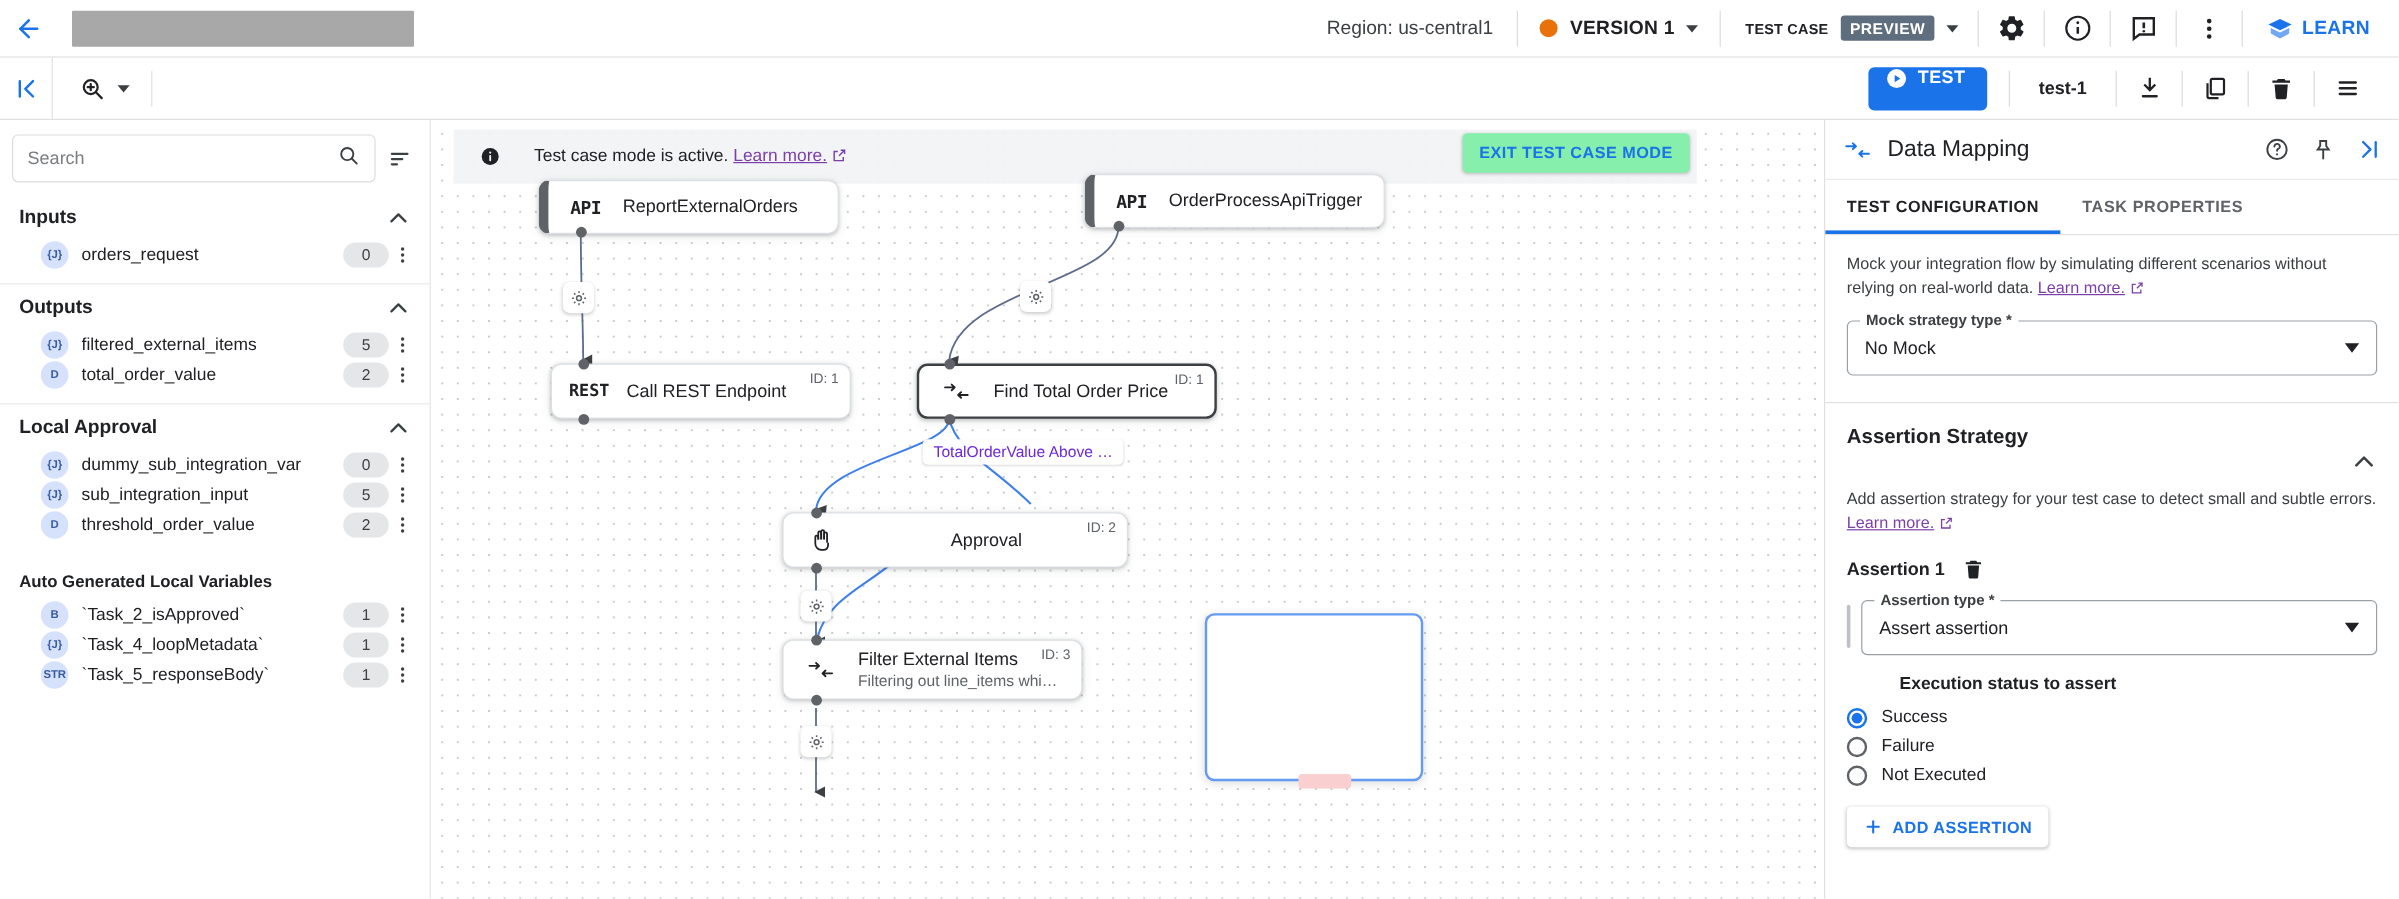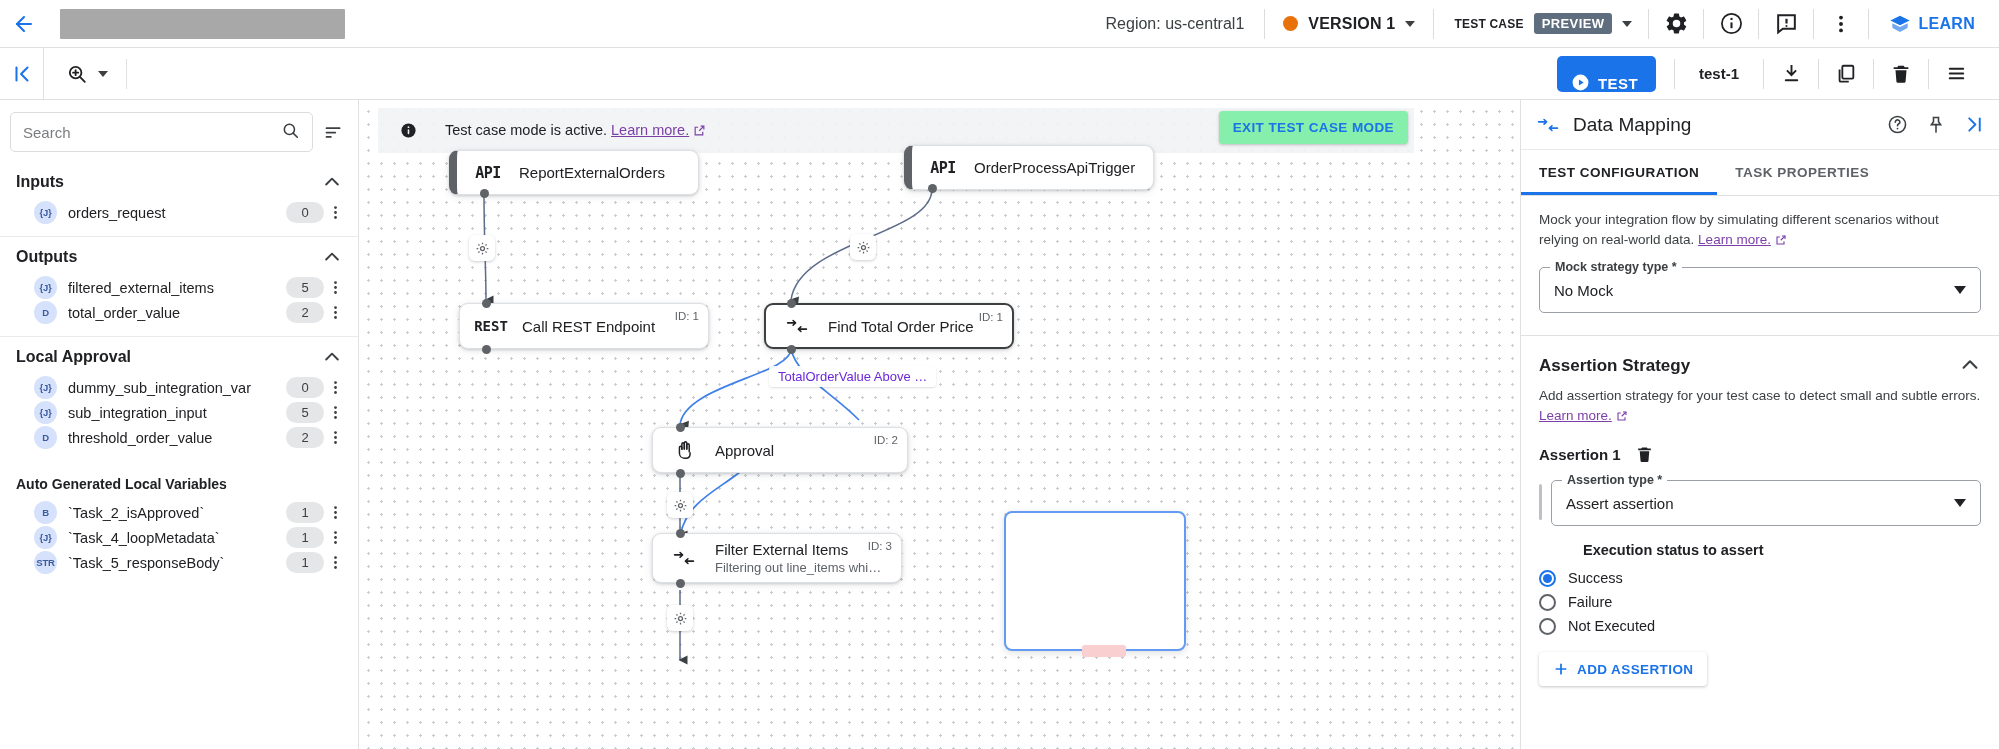--- a/index.html
+++ b/index.html
@@ -98,21 +98,21 @@
     display: flex; align-items: center; gap: 10px;
     padding: 0 18px 0 22px; cursor: pointer;
     border-right: 1px solid #e0e0e0; height: 30px;
   }
   .subbar-right {
     margin-left: auto; display: flex; align-items: center; height: 52px;
     padding-right: 18px; gap: 0;
   }
   .test-btn {
     background: #1a73e8; color: #fff; border-radius: 5px;
-    height: 36px; display: flex; align-items: flex-end; gap: 8px;
+    height: 36px; display: flex; align-items: flex-start; gap: 8px;
     padding: 0 18px 0 14px; font-size: 15px; font-weight: bold;
     letter-spacing: .4px; cursor: pointer; margin-right: 16px;
   }
   .testname { font-size: 15px; font-weight: bold; padding: 0 22px; white-space: nowrap; }
 
   
   .body-row { display: flex; height: 649px; width: 100%; }
 
   
   .sidebar {
@@ -271,21 +271,21 @@
     padding: 0 5px; font-size: 12.5px; font-weight: bold; color: #3c4043;
   }
   .field-value { font-size: 15px; color: #202124; }
   .field-caret {
     margin-left: auto; width: 0; height: 0;
     border-left: 6px solid transparent; border-right: 6px solid transparent;
     border-top: 8px solid #202124;
   }
   .rp-divider { height: 1px; background: #e0e0e0; margin: 22px 0 0 0; }
   .sec-head {
-    display: flex; align-items: flex-end; padding: 18px 18px 0 18px;
+    display: flex; align-items: flex-start; padding: 18px 18px 0 18px; flex-direction: column;
   }
   .sec-title { font-size: 17px; font-weight: bold; color: #202124; }
   .sec-chev { margin-left: auto; color: #3c4043; cursor: pointer; display: flex; }
   .assert-label-row {
     display: flex; align-items: center; gap: 14px;
     padding: 18px 18px 0 18px;
   }
   .assert-label { font-size: 15px; font-weight: bold; color: #202124; }
   .assert-block { position: relative; padding-left: 12px; margin: 0 18px; }
   .assert-block::before {
@@ -704,21 +704,21 @@
       <div class="node-body">
           <div class="node-title">Find Total Order Price</div>
         </div>
       <div class="node-id">ID: 1</div>
     </div>
     <div class="port" style="left:428px;top:199px;"></div>
     <div class="port" style="left:428px;top:245px;"></div>
 
     <div class="edge-label" style="left:410px;top:266px;">TotalOrderValue Above …</div>
 
-    <div class="node" style="left:293px;top:327px;width:256px;height:46px;">
+    <div class="node" style="left:293px;top:327px;width:288px;height:46px;text-align:center;">
       <div class="node-icon">
         <svg width="21" height="21" viewBox="0 0 24 24" fill="none" stroke="#202124" stroke-width="1.7" stroke-linejoin="round">
             <path d="M9 11V4.6a1.4 1.4 0 012.8 0V11"></path>
             <path d="M11.8 10.6V3.4a1.4 1.4 0 012.8 0v7.2"></path>
             <path d="M14.6 11V5.6a1.4 1.4 0 012.8 0V14"></path>
             <path d="M9 11V8.6a1.4 1.4 0 00-2.8 0v6.2c0 3.2 2.3 6 5.6 6h1.8c3 0 4.8-2.2 4.8-5.2V14"></path>
           </svg>
       </div>
       <div class="node-body">
           <div class="node-title">Approval</div>

